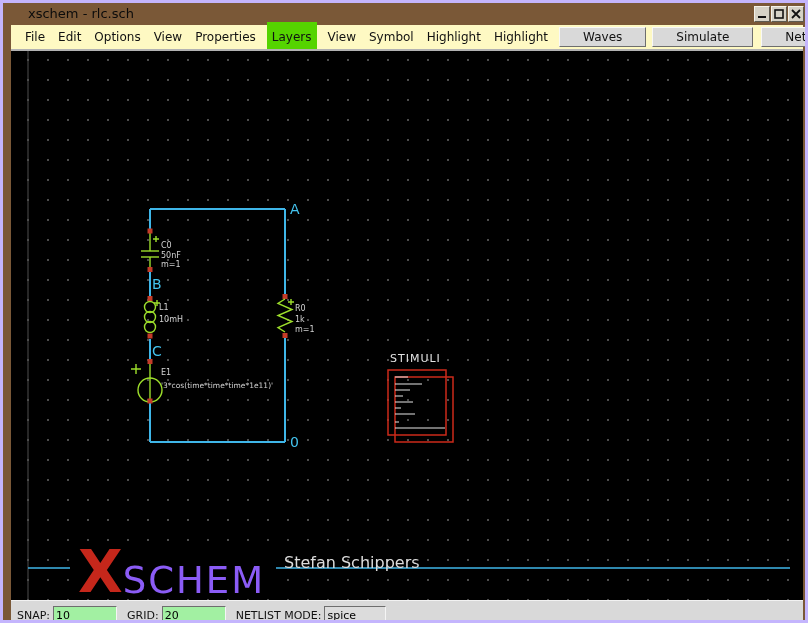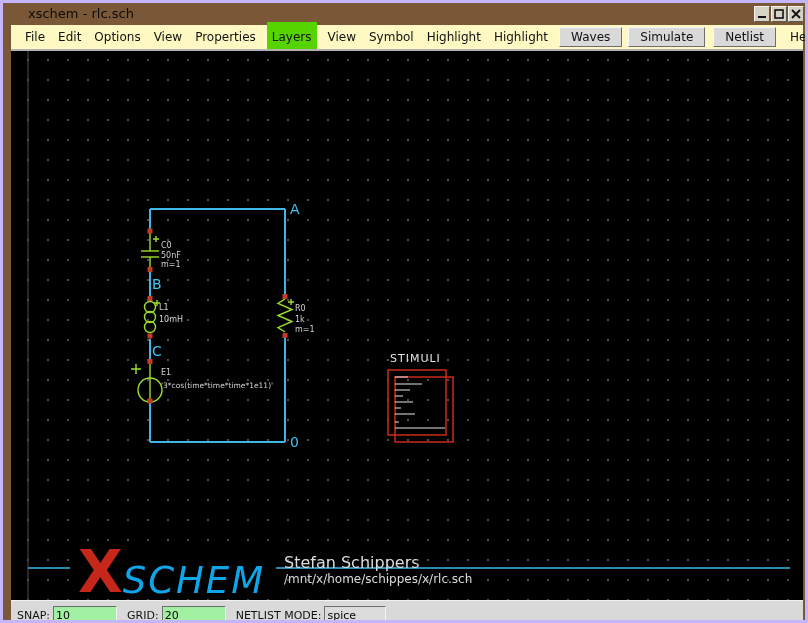--- a/index.html
+++ b/index.html
@@ -11,21 +11,21 @@
   .titlebar .title { position:absolute; left:25px; top:3px; font-size:13px; color:#0b0b0b; }
   .winbtns { position:absolute; right:7px; top:3px; display:flex; gap:1px; }
   .winbtn { width:16px; height:16px; background:#d6d2c6; border:1px solid;
             border-color:#f4f2ea #5d5a50 #5d5a50 #f4f2ea; display:flex; align-items:center; justify-content:center; }
   
   .menubar { position:absolute; left:8px; top:22px; width:792px; height:24px; background:#fef9c3;
              display:flex; align-items:center; font-size:12px; color:#111; padding-left:12px; }
   .menu-item { margin-right:9px; padding:3px 2px; cursor:default; }
   .menu-item.hl { background:#55d400; padding:8px 5px; }
   .menubar .spacer { flex:1; }
-  .tool-btn { font-family:inherit; font-size:12px; color:#111; background:#d9d9d9; padding:2px 11px;
+  .tool-btn { font-family:inherit; font-size:12px; color:#111; background:#d9d9d9; padding:2px 23px;
               border:1px solid; border-color:#f8f8f8 #6e6e6e #6e6e6e #f8f8f8; margin-right:6px; }
   .tool-btn.gap { margin-right:8px; }
   .help-label { padding:2px 6px 2px 8px; margin-right:2px; }
   
   .canvas { position:absolute; left:8px; top:46px; width:792px; height:551px; background:#000;
             border-top:2px solid #b2b2b2;
             background-image:radial-gradient(circle,#4d4d4d 0.8px,rgba(0,0,0,0) 1.1px);
             background-size:20px 20px; background-position:7px 19px; }
   .canvas svg { position:absolute; left:0; top:0; }
   svg text { font-family:"DejaVu Sans","Liberation Sans",sans-serif; }
@@ -36,21 +36,21 @@
   .wire { stroke:#3fb6e8; stroke-width:1.5; fill:none; }
   .comp { stroke:#9dde2b; stroke-width:1.4; fill:none; }
   .pin  { fill:#c23b28; }
   .stim { stroke:#cc2a1a; stroke-width:1.5; fill:none; }
   .stim-line { stroke:#e6e6e6; stroke-width:1; }
   .axis { stroke:#4e4e4e; stroke-width:1; }
   
   .logo { position:absolute; left:59px; top:495px; width:206px; height:52px; background:#000;
           display:flex; align-items:flex-end; padding:0 0 1px 8px; }
   .logo-x { font-size:58px; line-height:0.82; font-weight:900; color:#c5271b; }
-  .logo-rest { font-size:37px; line-height:0.83; color:#0ea5e9; letter-spacing:2px;font-style:italic; }
+  .logo-rest { font-size:37px; line-height:0.83; color:#8b5cf6; letter-spacing:2px; }
   .author { position:absolute; left:273px; top:502px; font-size:16px; color:#dcdcdc; }
   .schpath { position:absolute; left:273px; top:521px; font-size:12px; color:#dcdcdc; }
   
   .statusbar { position:absolute; left:8px; top:597px; width:792px; height:29px; background:#d9d9d9;
                border-top:1px solid #f2f2f2; display:flex; align-items:center; font-size:11px;
                color:#111; padding-left:6px; }
   .statusbar label { margin-right:3px; }
   .sb-input { height:15px; font-family:inherit; font-size:11px; border:1px solid;
               border-color:#6e6e6e #f5f5f5 #f5f5f5 #6e6e6e; padding:8px 2px; }
   .sb-green { background:#a2f0a2; width:64px; margin-right:10px; }
@@ -185,21 +185,20 @@
       </g>
 
       <line class="wire" x1="17" y1="517" x2="779" y2="517"></line>
     </svg>
 
     <div class="logo">
       <span class="logo-x">X</span>
       <span class="logo-rest">SCHEM</span>
     </div>
     <div class="author">Stefan Schippers</div>
-    <div class="schpath">/mnt/x/home/schippes/x/rlc.sch</div>
   </div>
 
   <div class="statusbar">
     <label>SNAP:</label>
     <input class="sb-input sb-green" value="10" style="">
     <label>GRID:</label>
     <input class="sb-input sb-green" value="20" style="">
     <label>NETLIST MODE:</label>
     <input class="sb-input sb-gray" value="spice" style="">
   </div>

